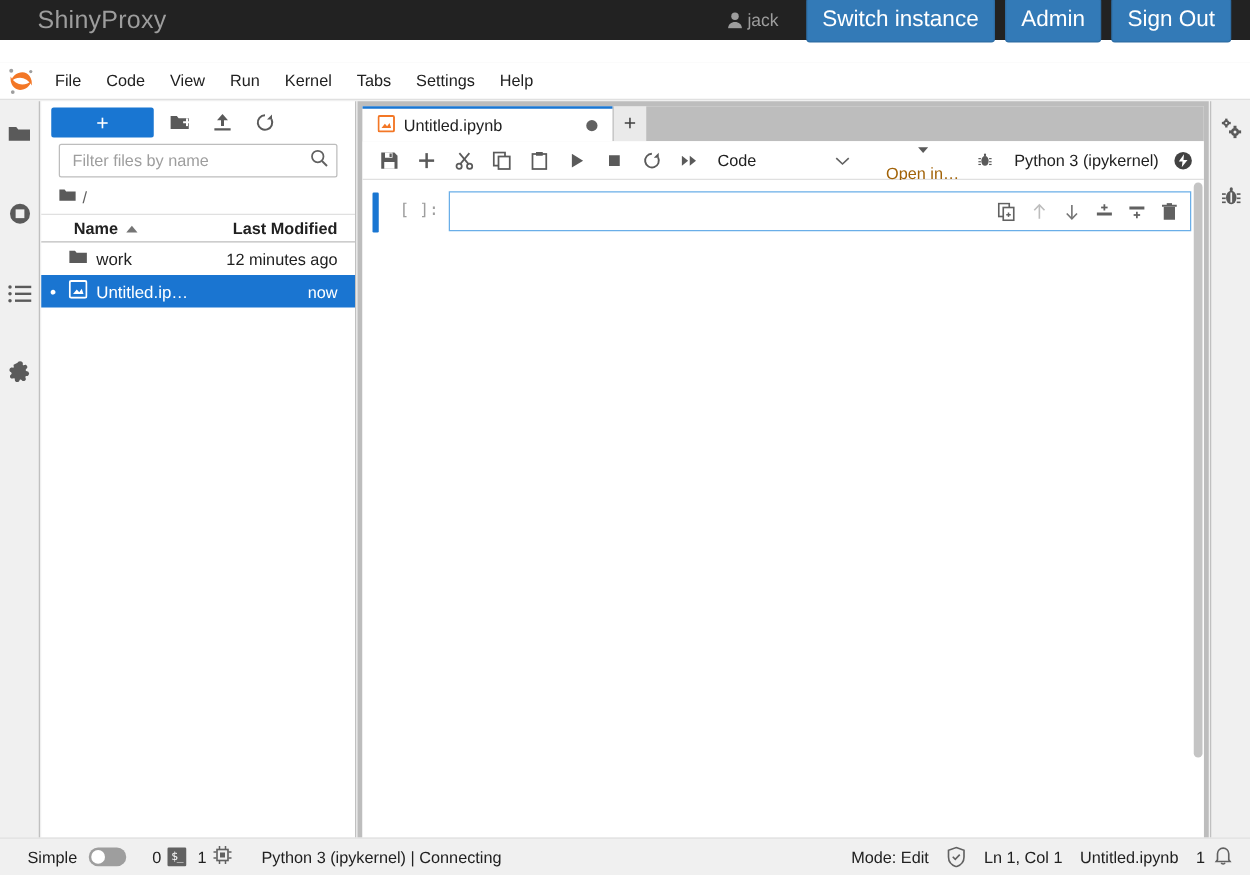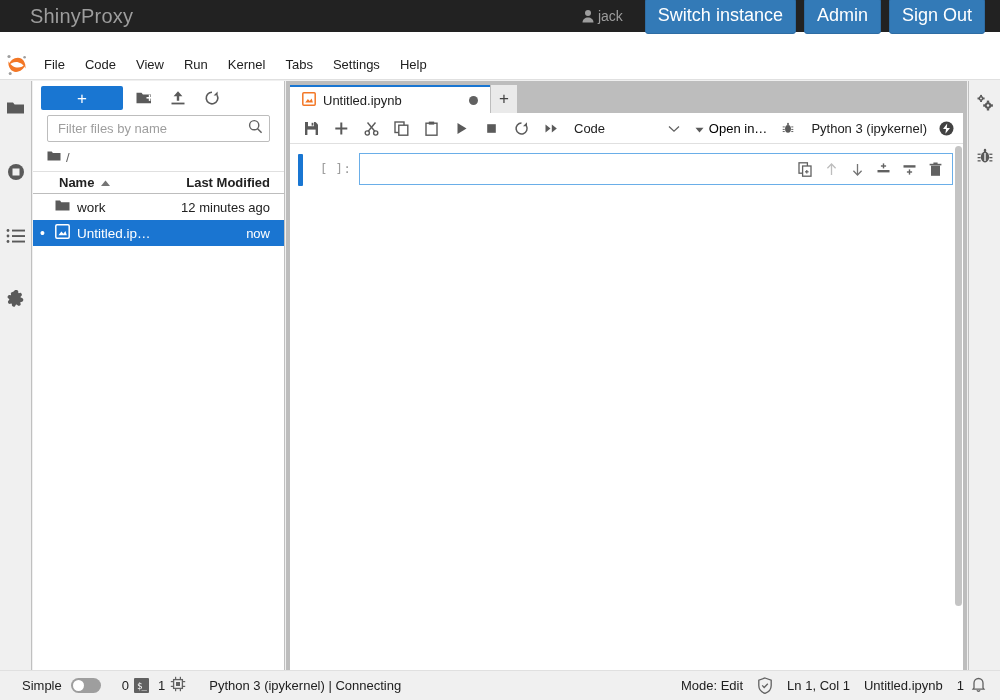--- a/index.html
+++ b/index.html
@@ -159,22 +159,22 @@
     width: 30px; height: 26px; display: flex; align-items: center; justify-content: center;
     color: #616161; cursor: pointer;
   }
   .tb-select {
     margin-left: 8px; display: flex; align-items: center; gap: 6px;
     font-size: 13px; color: #212121; cursor: pointer; min-width: 108px;
     justify-content: space-between; padding-right: 2px;
   }
   .tb-spacer { flex: 1; }
   .tb-openin {
-    font-size: 13px; color: #000000; display: flex; align-items: center; gap: 5px;
-    cursor: pointer; padding: 0 6px;
+    font-size: 13px; color: #a16207; display: flex; align-items: center; gap: 5px;
+    cursor: pointer; padding: 0 6px; flex-direction: column;
   }
   .tb-kernelname { font-size: 13px; color: #212121; padding: 0 8px; cursor: pointer; }
   .tb-kernelstatus { width: 22px; display: flex; align-items: center; justify-content: center; cursor: pointer; }
 
   
   .nb-content { flex: 1; background: #ffffff; position: relative; overflow: hidden; padding-top: 9px; }
   .nb-cell { display: flex; align-items: flex-start; padding: 0 10px 0 8px; position: relative; }
   .cell-bar { width: 5px; height: 32px; background: #1976d2; border-radius: 1px; margin-top: 1px; }
   .cell-prompt {
     width: 56px; text-align: right; padding-right: 8px; color: #9e9e9e;

